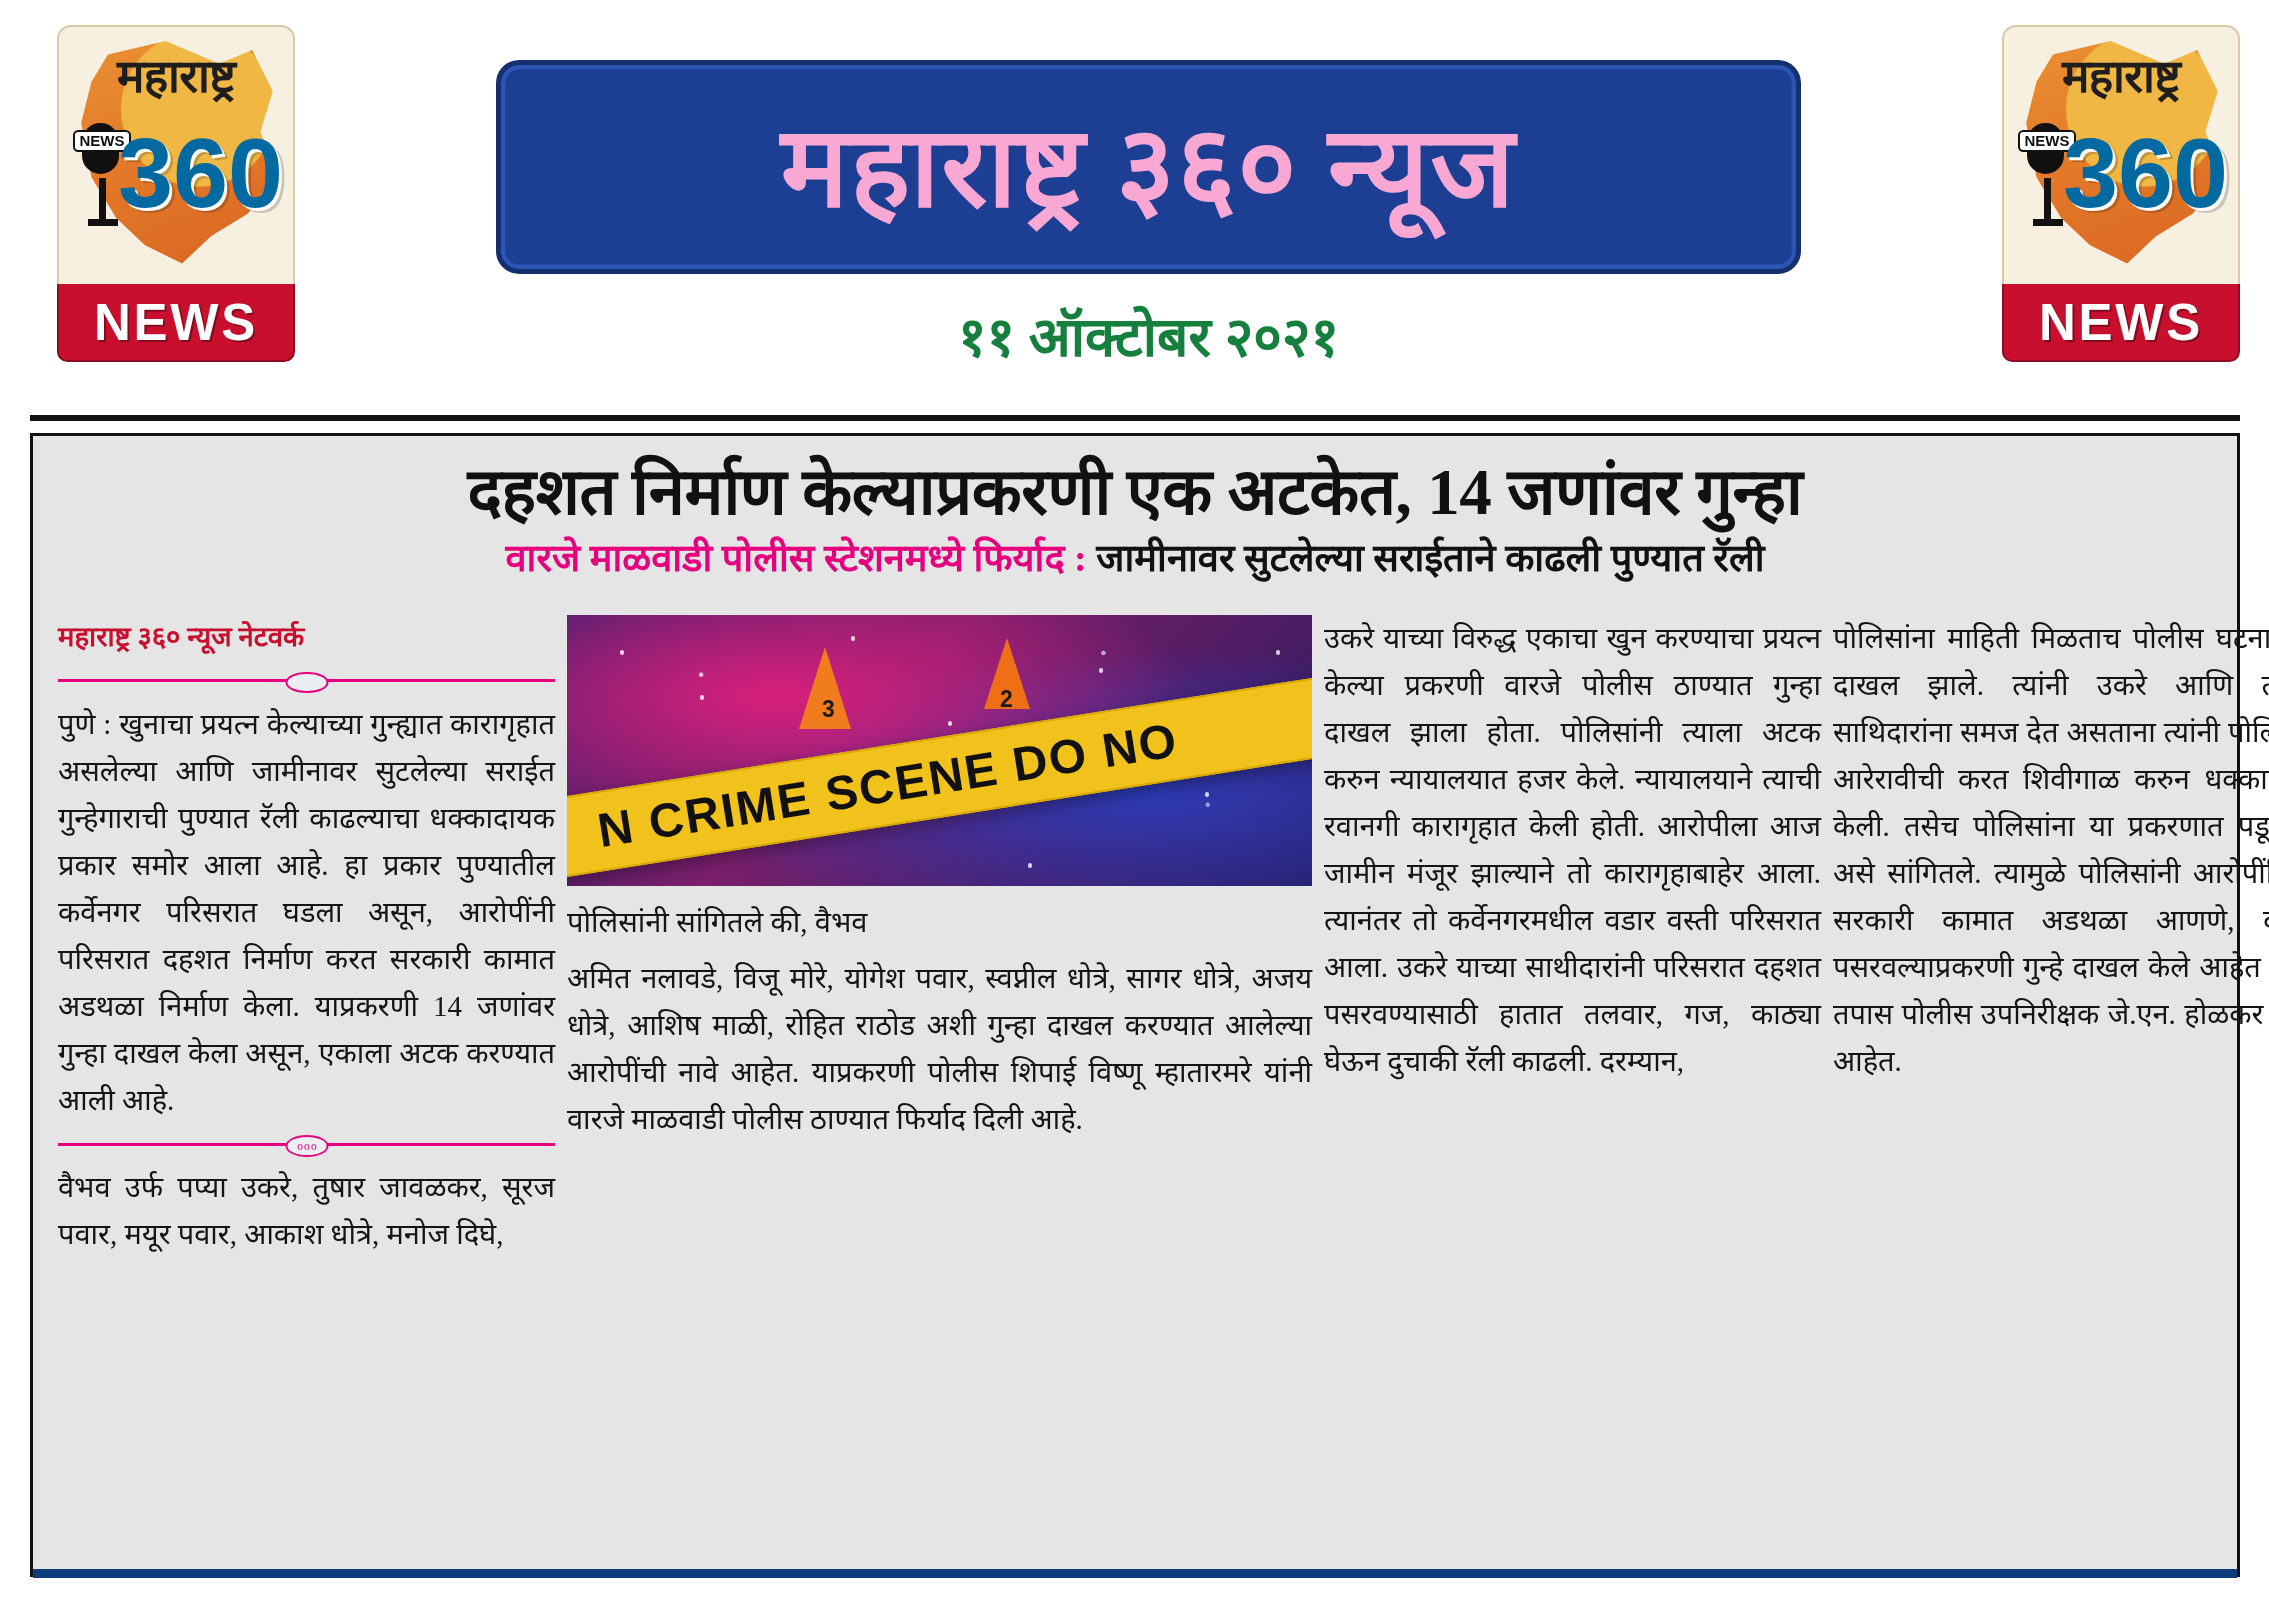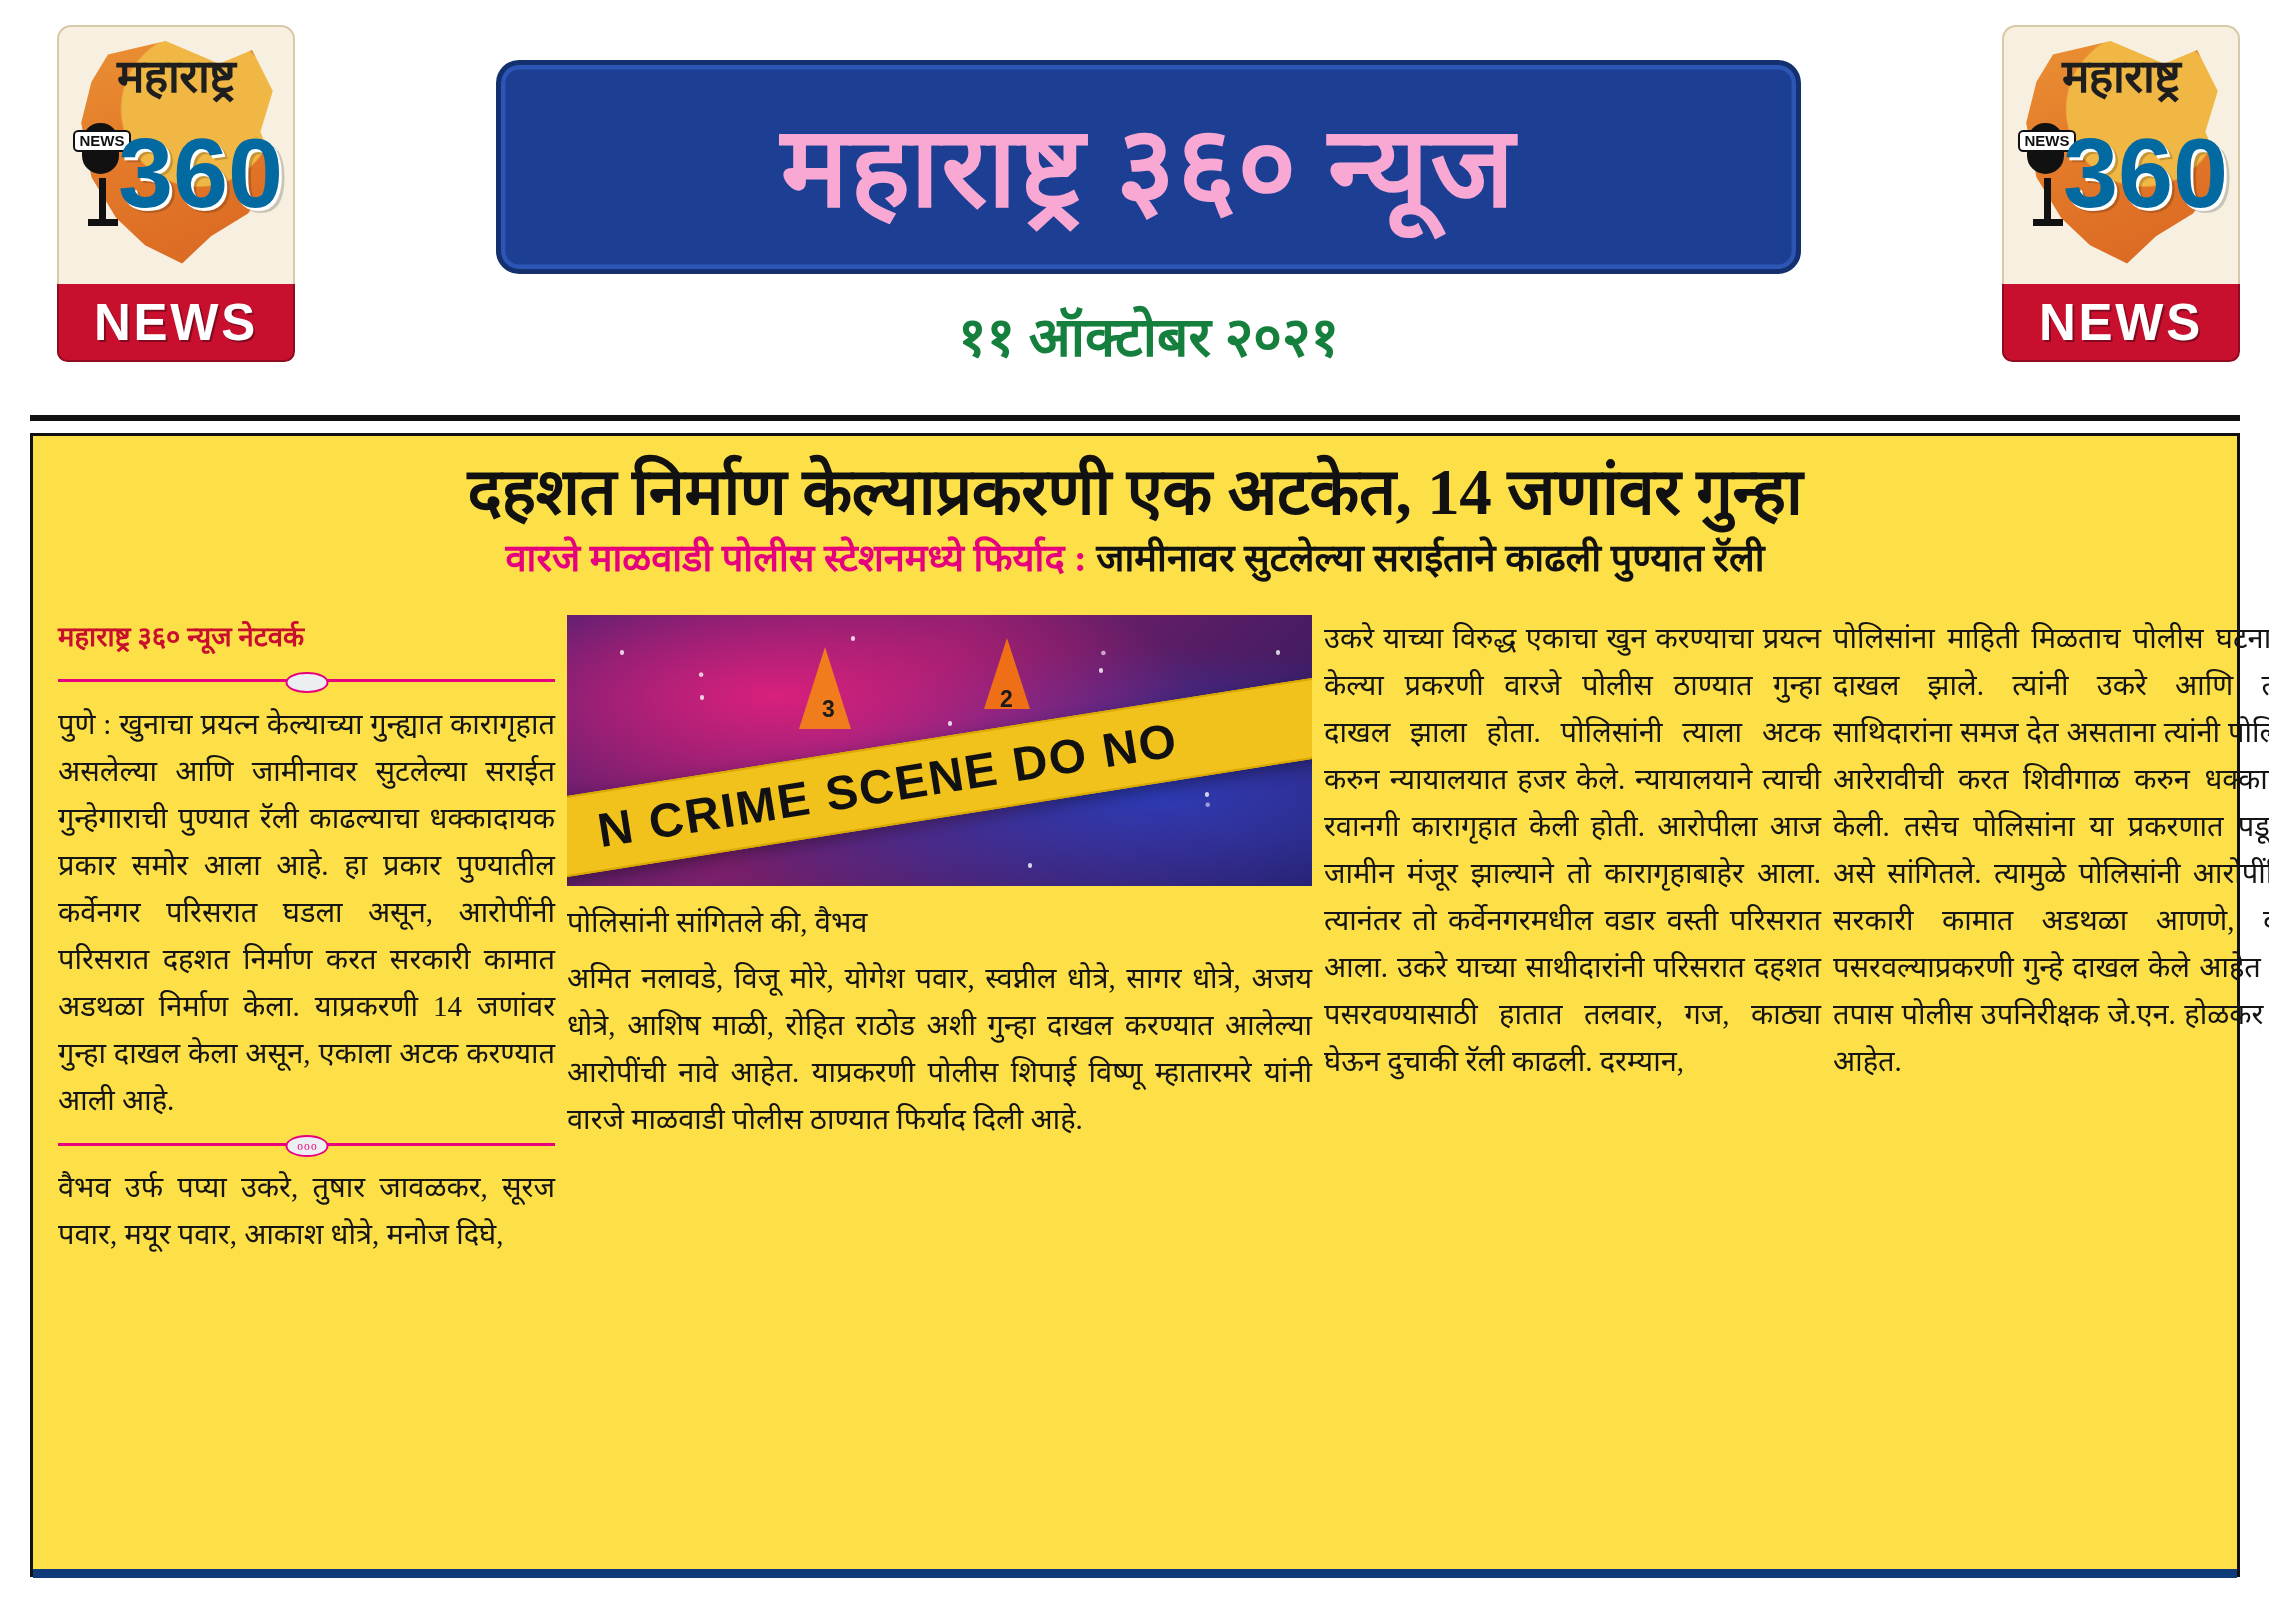--- a/index.html
+++ b/index.html
@@ -177,21 +177,21 @@
   .rule-thick {
     margin-top: 8.9px;
     height: 6.2px;
     background: #111111;
   }
 
   
   .article {
     margin-top: 12.4px;
     border: 3.5px solid #111111;
-    background: #fde047;
+    background: #e5e5e5;
     height: 1144px;
     box-sizing: border-box;
     padding: 19.5px 25px 14px 25px;
     position: relative;
   }
   .headline {
     text-align: center;
     font-family: "Liberation Serif", "DejaVu Serif", serif;
     font-weight: bold;
     font-size: 65px;

